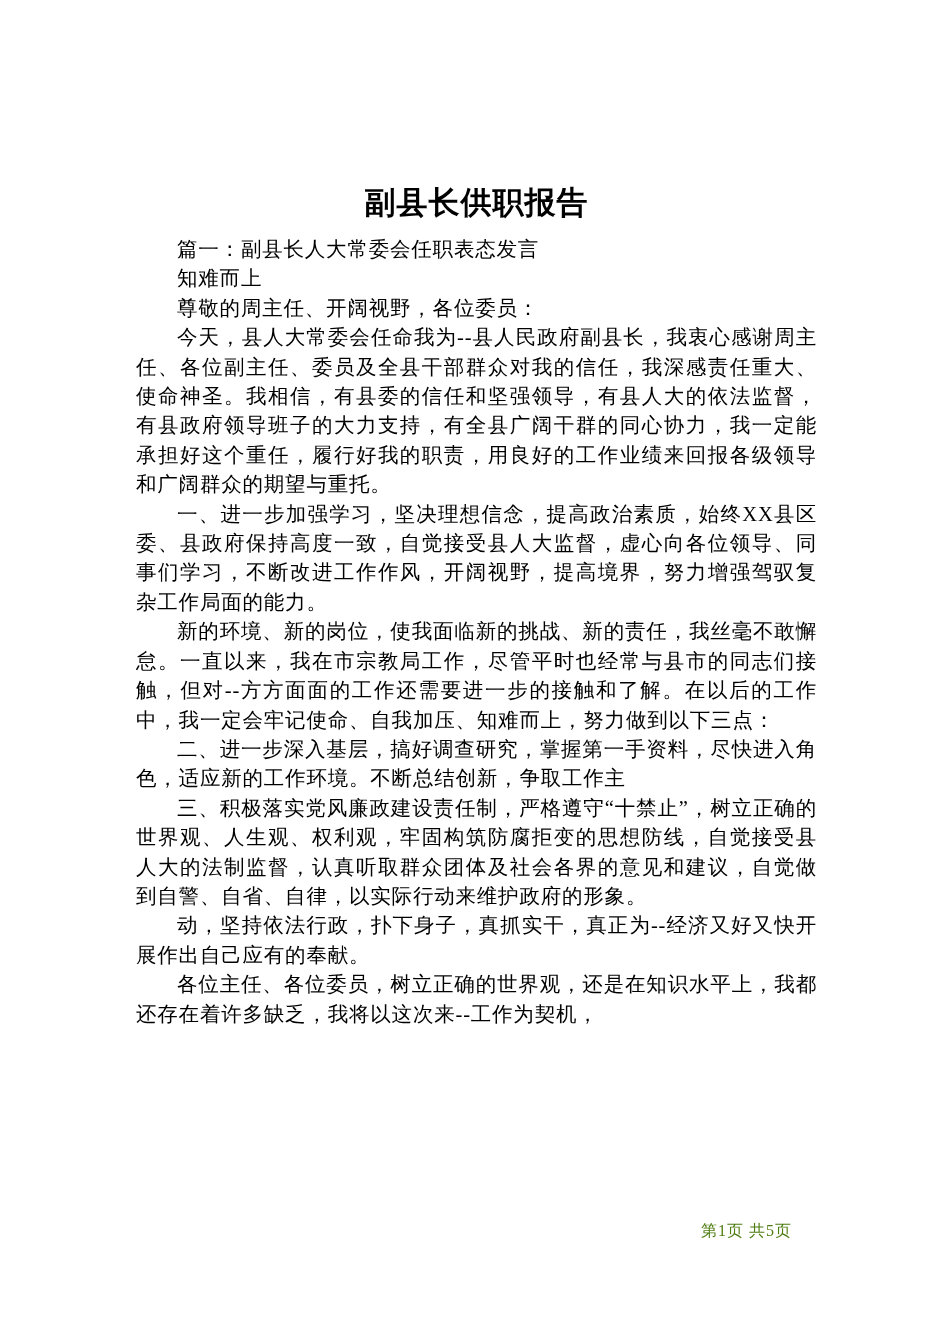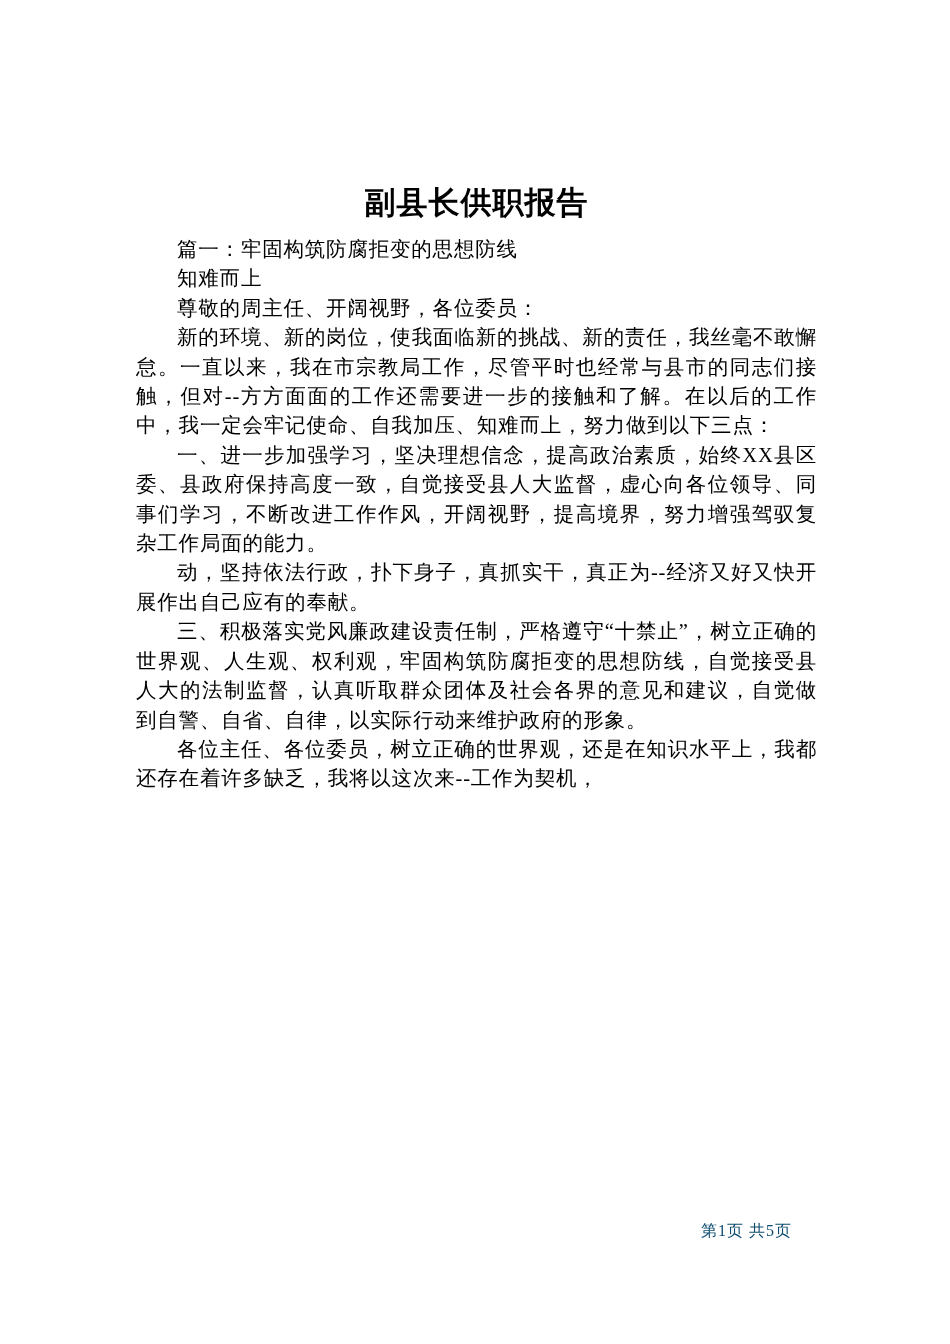--- a/index.html
+++ b/index.html
@@ -36,34 +36,36 @@
     text-justify: inter-ideograph;
     letter-spacing: 0.8px;
     word-break: break-all;
   }
   .page-footer {
     position: absolute;
     right: 158px;
     bottom: 102px;
     font-size: 16px;
     letter-spacing: 1px;
-    color: #0c4a6e;
+    color: #4d7c0f;
   }
 </style>
 </head>
 <body>
 
 <div class="page">
   <h1 class="doc-title">副县长供职报告</h1>
 
   <div class="doc-body">
-    <p>篇一：牢固构筑防腐拒变的思想防线</p>
+    <p>篇一：副县长人大常委会任职表态发言</p>
     <p>知难而上</p>
     <p>尊敬的周主任、开阔视野，各位委员：</p>
+    <p>今天，县人大常委会任命我为--县人民政府副县长，我衷心感谢周主任、各位副主任、委员及全县干部群众对我的信任，我深感责任重大、使命神圣。我相信，有县委的信任和坚强领导，有县人大的依法监督，有县政府领导班子的大力支持，有全县广阔干群的同心协力，我一定能承担好这个重任，履行好我的职责，用良好的工作业绩来回报各级领导和广阔群众的期望与重托。</p>
+    <p>一、进一步加强学习，坚决理想信念，提高政治素质，始终XX县区委、县政府保持高度一致，自觉接受县人大监督，虚心向各位领导、同事们学习，不断改进工作作风，开阔视野，提高境界，努力增强驾驭复杂工作局面的能力。</p>
     <p>新的环境、新的岗位，使我面临新的挑战、新的责任，我丝毫不敢懈怠。一直以来，我在市宗教局工作，尽管平时也经常与县市的同志们接触，但对--方方面面的工作还需要进一步的接触和了解。在以后的工作中，我一定会牢记使命、自我加压、知难而上，努力做到以下三点：</p>
-    <p>一、进一步加强学习，坚决理想信念，提高政治素质，始终XX县区委、县政府保持高度一致，自觉接受县人大监督，虚心向各位领导、同事们学习，不断改进工作作风，开阔视野，提高境界，努力增强驾驭复杂工作局面的能力。</p>
+    <p>二、进一步深入基层，搞好调查研究，掌握第一手资料，尽快进入角色，适应新的工作环境。不断总结创新，争取工作主</p>
+    <p>三、积极落实党风廉政建设责任制，严格遵守“十禁止”，树立正确的世界观、人生观、权利观，牢固构筑防腐拒变的思想防线，自觉接受县人大的法制监督，认真听取群众团体及社会各界的意见和建议，自觉做到自警、自省、自律，以实际行动来维护政府的形象。</p>
     <p>动，坚持依法行政，扑下身子，真抓实干，真正为--经济又好又快开展作出自己应有的奉献。</p>
-    <p>三、积极落实党风廉政建设责任制，严格遵守“十禁止”，树立正确的世界观、人生观、权利观，牢固构筑防腐拒变的思想防线，自觉接受县人大的法制监督，认真听取群众团体及社会各界的意见和建议，自觉做到自警、自省、自律，以实际行动来维护政府的形象。</p>
     <p>各位主任、各位委员，树立正确的世界观，还是在知识水平上，我都还存在着许多缺乏，我将以这次来--工作为契机，</p>
   </div>
 
   <div class="page-footer">第1页  共5页</div>
 </div>
 
 </body></html>

